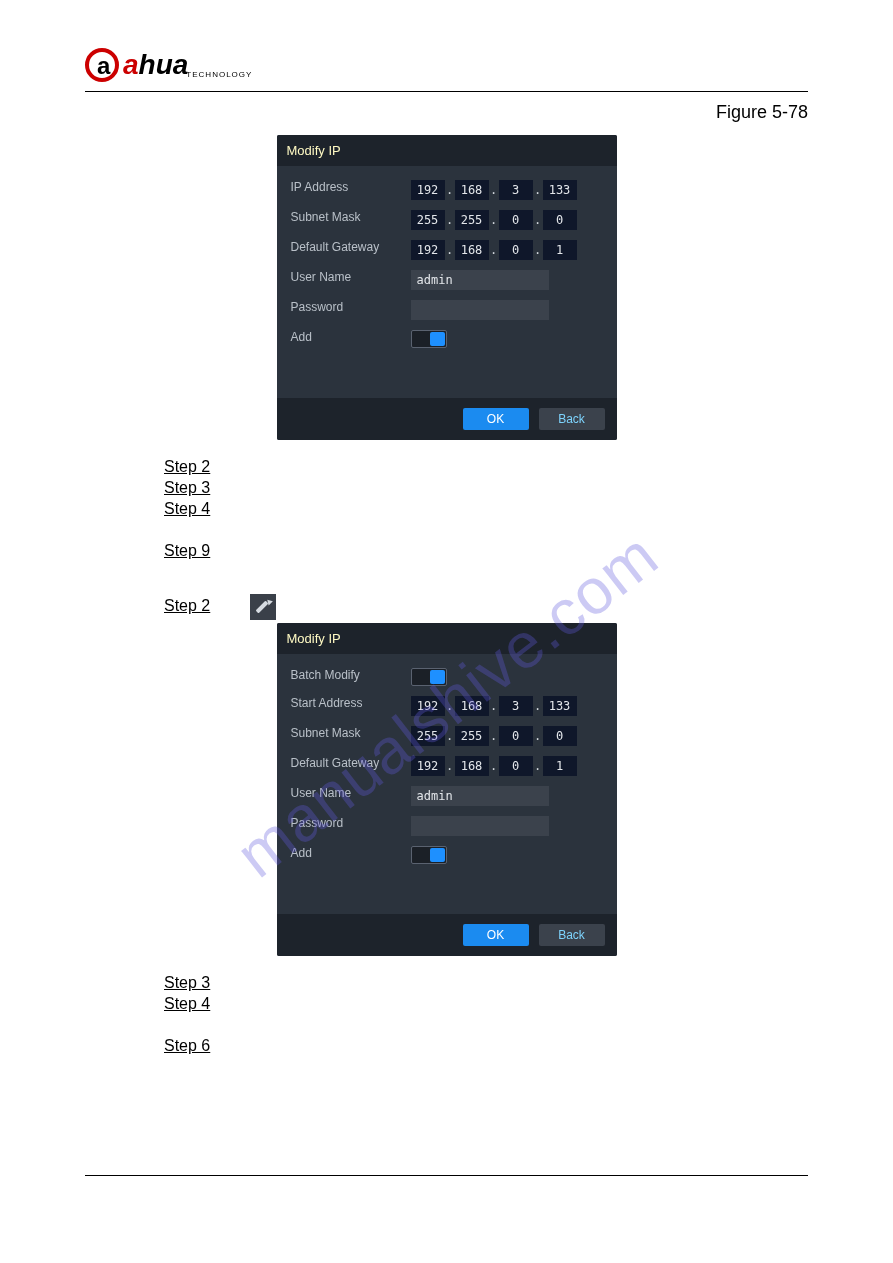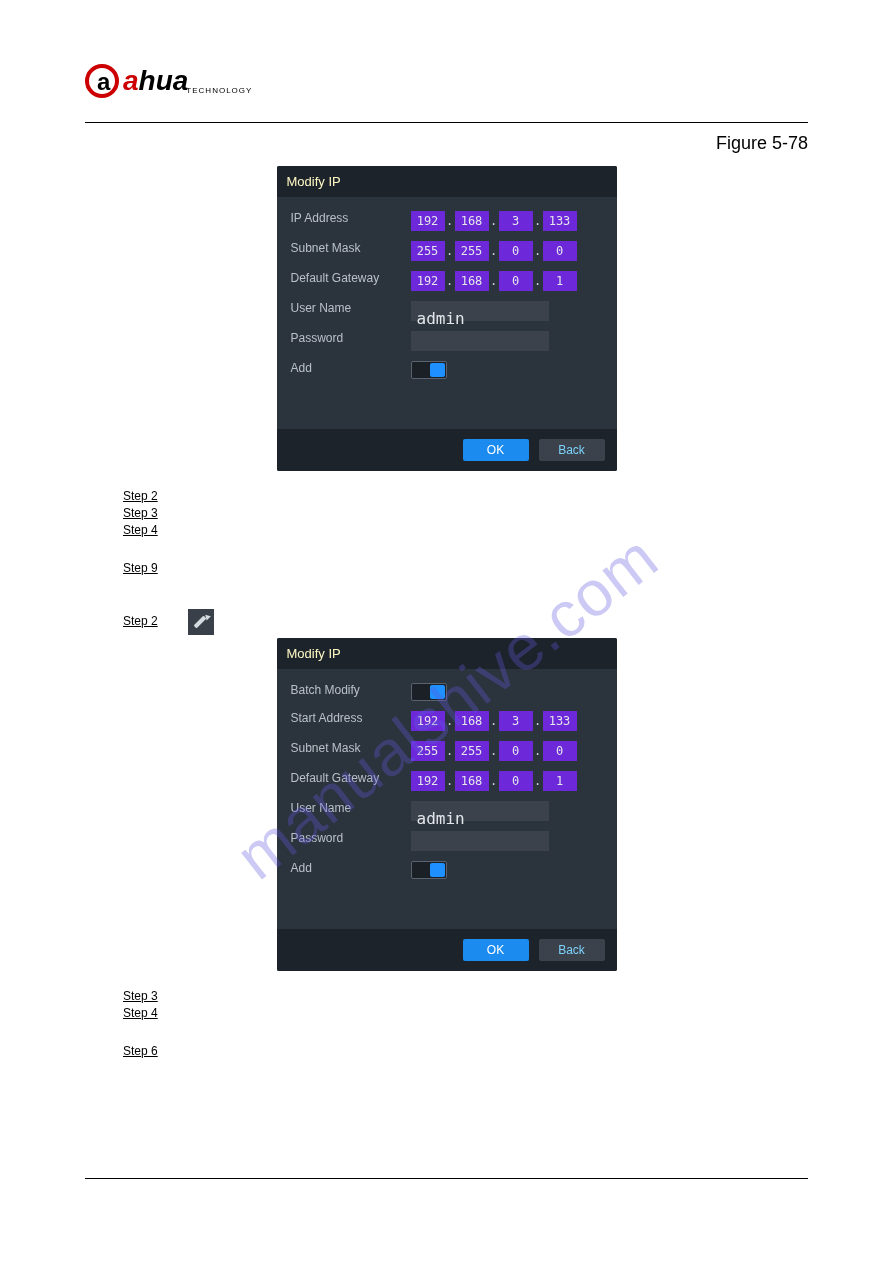--- a/index.html
+++ b/index.html
@@ -9,24 +9,23 @@
     font-family: Arial, Helvetica, sans-serif;
     color: #000;
     width: 893px;
     position: relative;
   }
   .page {
     padding: 48px 85px 40px 85px;
     position: relative;
   }
   .logo-row {
-    padding-bottom: 20px;
+    padding-bottom: 5px;
     border-bottom: 1.5px solid #000;
     margin-bottom: 10px;
-    margin-top: 16px;
   }
   .logo {
     display: inline-flex;
     align-items: center;
     gap: 4px;
   }
   .logo-at {
     width: 34px; height: 34px; border: 4px solid #c00; border-radius: 50%;
     display: flex; align-items: center; justify-content: center;
     color:#c00; font: 700 30px/1 Arial; position: relative;
@@ -51,44 +50,44 @@
     background: #1d232b;
     padding: 8px 10px;
     color: #fef9c3;
     font-size: 13px;
   }
   .dlg-body { padding: 14px 14px 40px 14px; }
   .row { display: flex; align-items: flex-start; margin-bottom: 10px; }
   .lbl { width: 120px; flex: 0 0 120px; }
   .ipgroup { display: flex; gap: 0; }
   .oct {
-    width: 34px; height: 20px; background:#6d28d9; color:#e3e6ea;
+    width: 34px; height: 20px; background:#0f172a; color:#e3e6ea;
     text-align:center; font-family: Consolas, Menlo, monospace; font-size:12px;
     line-height:20px;
   }
   .dot { color:#cfd4da; width:10px; text-align:center; line-height:20px; font-family: Consolas, Menlo, monospace;}
   .txt {
     width: 138px; height: 20px; background:#3b424c; color:#e3e6ea;
-    padding: 8px 6px; font-family: Consolas, Menlo, monospace; font-size:16px; line-height:20px;
+    padding: 0 6px; font-family: Consolas, Menlo, monospace; font-size:12px; line-height:20px;
   }
   .toggle {
     width: 36px; height: 18px; background:#1b2027; border:1px solid #5a6270; position:relative; border-radius:2px;
   }
   .toggle.on .knob{ right:1px; background:#1e90ff;}
   .knob { position:absolute; top:1px; right:1px; width:15px; height:14px; background:#1e90ff; border-radius:2px;}
   .dlg-foot {
     background:#1d232b; padding:10px 12px; display:flex; justify-content:flex-end; gap:10px;
   }
   .btn {
     min-width:66px; height:22px; line-height:22px; text-align:center; font-size:12px;
     border-radius:2px;
   }
   .btn-ok{ background:#1b8bf0; color:#fff; }
   .btn-back{ background:#3b424c; color:#7dd3fc; }
-  .step-line { font-size:12px; margin: 3px 0 3px 38px; }
+  .step-line { font-size:16px; margin: 3px 0 3px 79px; }
   .step-u { text-decoration: underline; font-weight:400; }
   .edit-icon {
     display:inline-block; width:26px; height:26px; background:#3a4049; vertical-align:middle;
     position:relative; margin: 0 4px;
   }
   .edit-icon::before{
     content:""; position:absolute; width:14px; height:4px; background:#d6dbe1;
     transform:rotate(-45deg); left:5px; top:11px; border-radius:1px;
   }
   .edit-icon::after{

